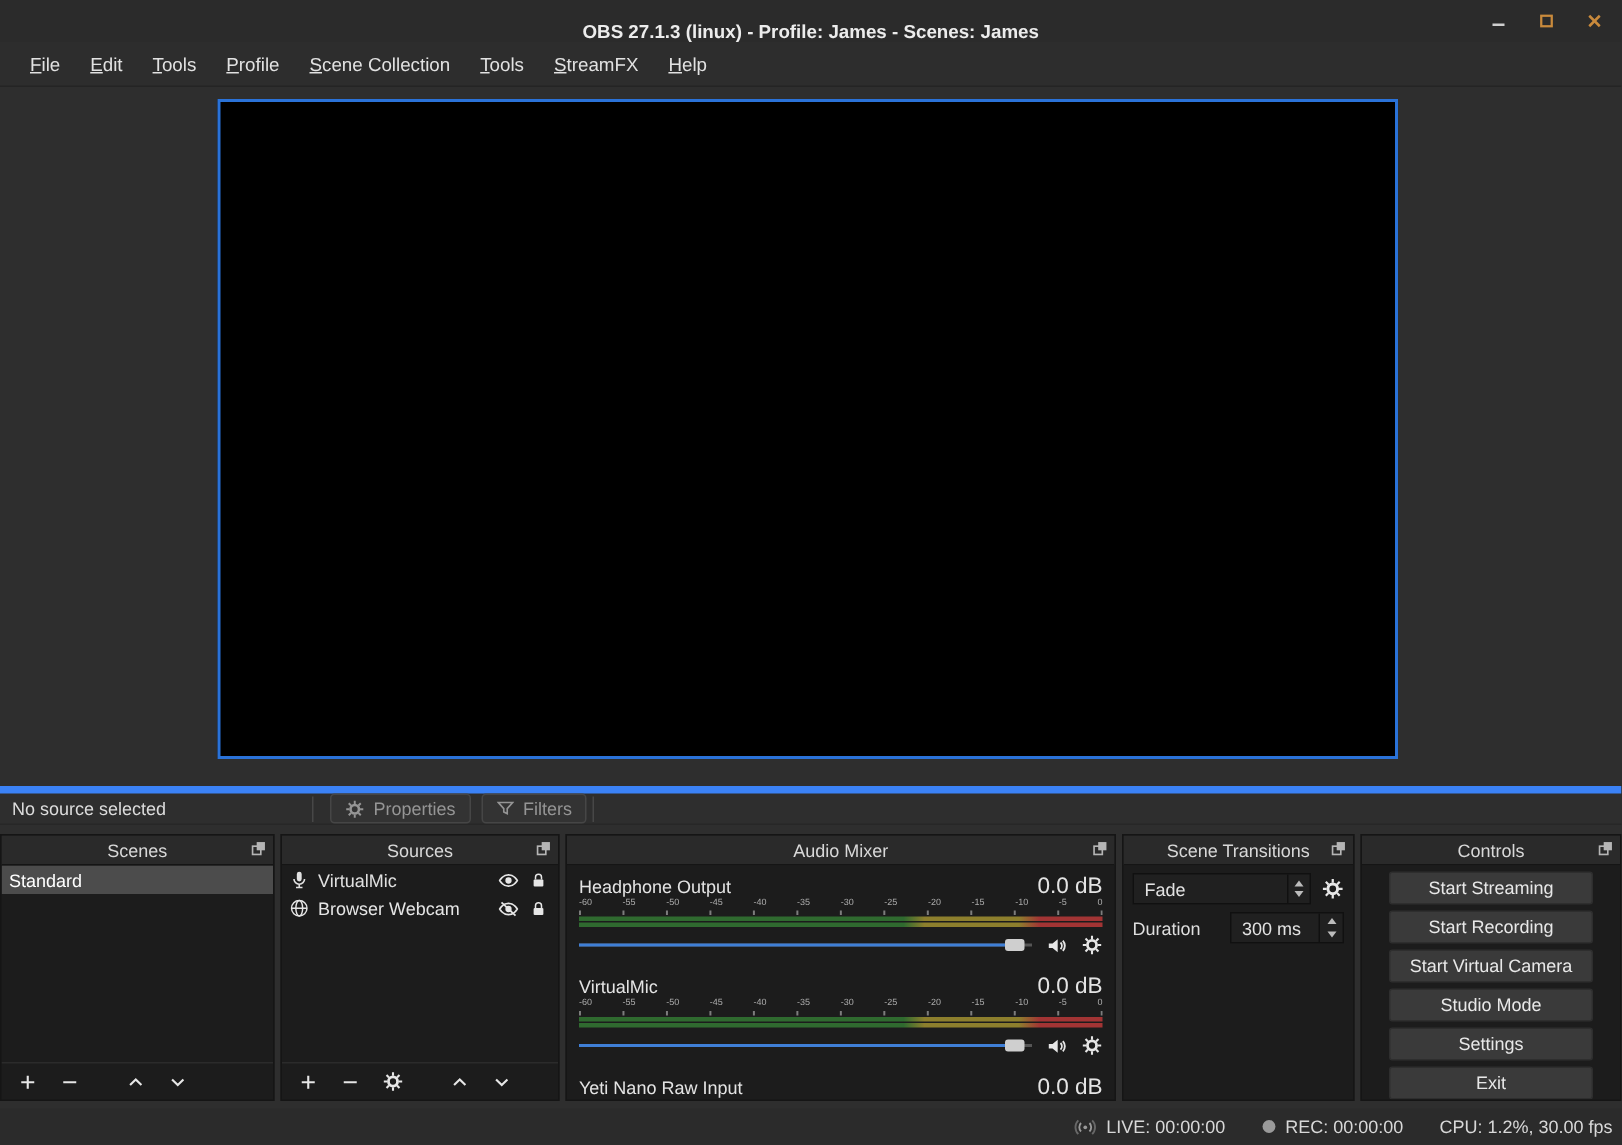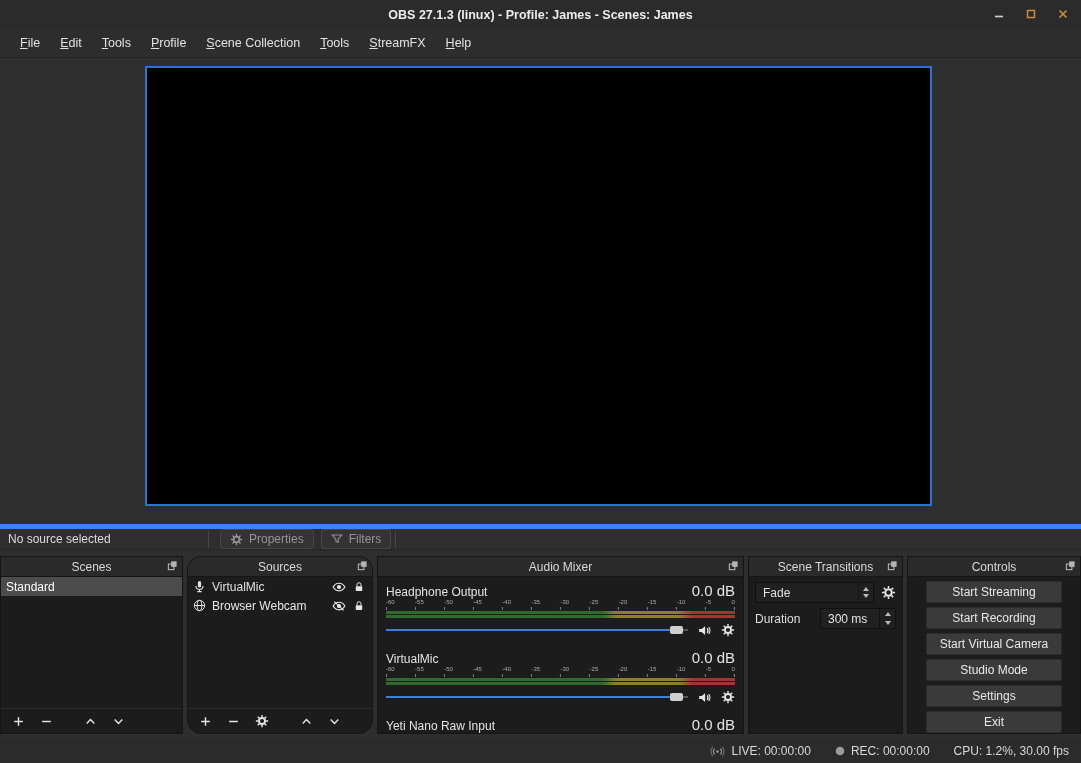--- a/index.html
+++ b/index.html
@@ -9,21 +9,21 @@
     font-size: 12px;
     background: #2e2e2e;
     color: #dcdcdc;
     overflow: hidden;
   }
   .app { width: 1081px; height: 763px; display: flex; flex-direction: column; }
 
   
   .titlebar { flex: none; height: 28px; background: #2b2b2b; position: relative; }
   .title {
-    position: absolute; left: 0; right: 0; top: 1px; height: 28px;
+    position: absolute; left: 0; right: 0; top: 7px; height: 28px;
     line-height: 28px; text-align: center;
     font-weight: bold; font-size: 12.5px; color: #ececec;
   }
   .winbtns { position: absolute; right: 12px; top: 0; height: 28px; display: flex; gap: 20px; align-items: center; }
   .winbtn { display: inline-flex; align-items: center; justify-content: center; width: 12px; height: 12px; color: #cfcfcf; cursor: default; }
   .winbtn.warm { color: #c98a3c; }
 
   
   .menubar {
     flex: none; height: 30px; background: #2d2d2d;
@@ -54,21 +54,21 @@
     background: #333333; border: 1px solid #464646; border-radius: 3px;
     height: 20px; padding: 0 9px; margin-left: 7px;
     font-size: 12px; color: #959595; font-family: inherit;
   }
   .tbtn .ic { color: #959595; }
 
   
   .docks { flex: none; height: 178px; display: flex; gap: 4px; margin-top: 6px; }
   .dock { background: #1c1c1c; border: 1px solid #151515; display: flex; flex-direction: column; overflow: hidden; }
   .d-scenes { width: 183px; }
-  .d-sources { width: 186px; border-radius: 14px; }
+  .d-sources { width: 186px; }
   .d-mixer { width: 367px; }
   .d-trans { width: 155px; }
   .d-controls { flex: 1; }
   .dock-header {
     flex: none; height: 20px; background: #2a2a2a; border-bottom: 1px solid #151515;
     display: flex; align-items: center; justify-content: center; position: relative;
     font-size: 12px; color: #d8d8d8;
   }
   .float-btn { position: absolute; right: 4px; top: 3px; color: #b5b5b5; display: inline-flex; }
   .dock-body { flex: 1; overflow: hidden; position: relative; }
@@ -130,21 +130,21 @@
   .ctl-btn {
     flex: none; height: 22px; background: #3a3a3a; border: 1px solid #2e2e2e; border-radius: 2px;
     color: #e8e8e8; font-size: 12px; font-family: inherit;
     display: flex; align-items: center; justify-content: center;
   }
 
   
   .statusbar {
     margin-top: auto; flex: none; height: 24px; background: #2b2b2b;
     display: flex; align-items: center; justify-content: flex-end;
-    gap: 24px; padding-right: 12px; font-size: 12px; color: #d8d8d8;
+    gap: 24px; padding-right: 6px; font-size: 12px; color: #d8d8d8;
   }
   .stat { display: inline-flex; align-items: center; gap: 6px; }
   .stat .ic { color: #9a9a9a; }
 
   .ic { display: inline-block; vertical-align: middle; }
 </style>
 </head>
 <body>
 
 <div class="app">

